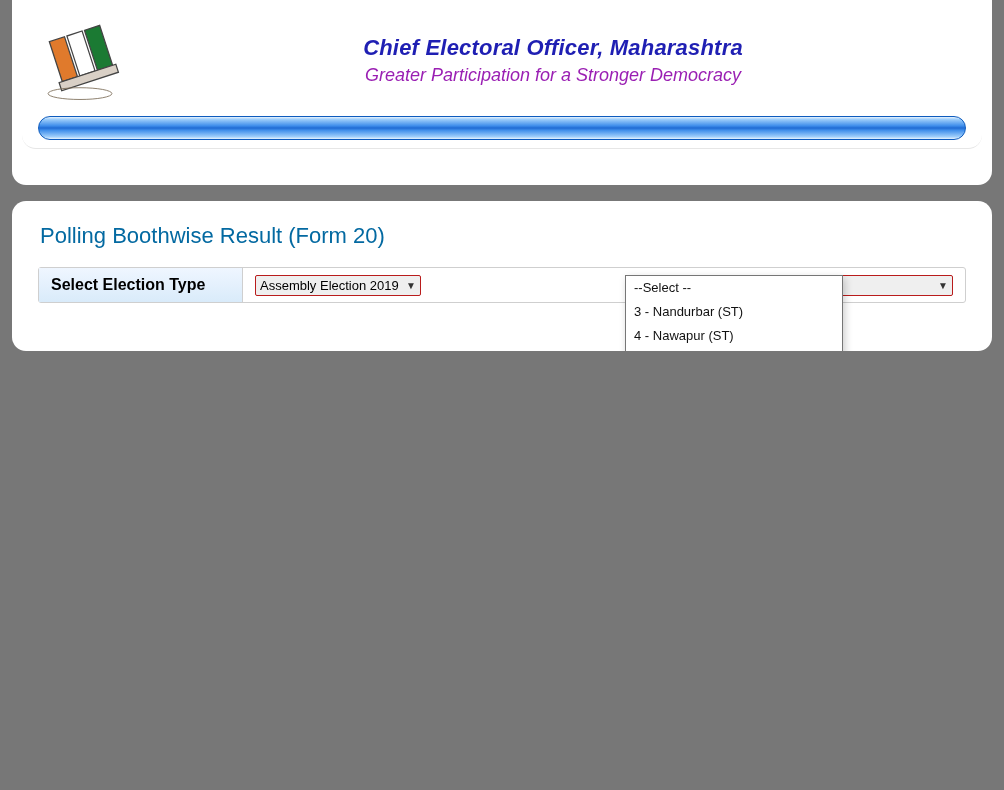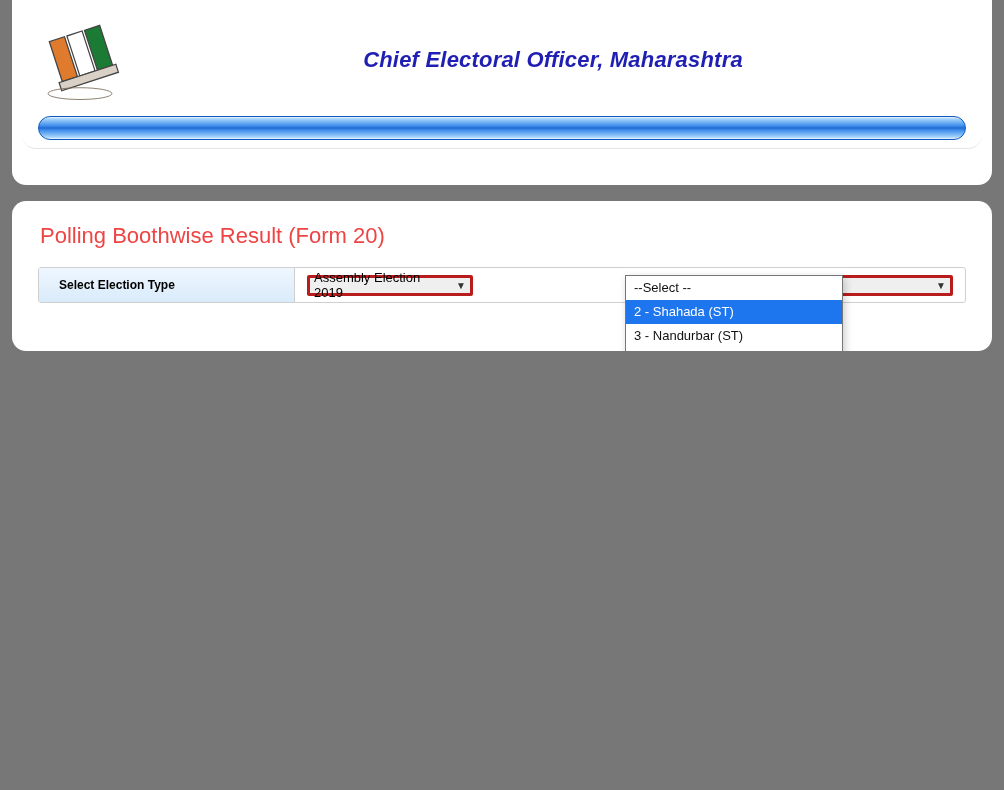--- a/index.html
+++ b/index.html
@@ -61,54 +61,54 @@
   }
   .content-card {
     background: #fff;
     margin: 0 10px;
     border-radius: 14px;
     padding: 22px 16px 30px 16px;
   }
   .page-heading {
     font-size: 22px;
     font-weight: 400;
-    color: #ef4444;
+    color: #0369a1;
     margin: 0 0 18px 2px;
   }
   .filter-row {
     display: flex;
     align-items: center;
     border: 1px solid #cfcfcf;
     border-radius: 3px;
     background: #fff;
     height: 36px;
     position: relative;
   }
   .filter-label {
-    width: 256px;
+    width: 204px;
     height: 100%;
     display: flex;
     align-items: center;
-    padding-left: 20px;
+    padding-left: 12px;
     font-weight: 700;
-    font-size: 12px;
+    font-size: 16px;
     background: linear-gradient(to bottom, #eff6ff 0%, #d9ebfa 100%);
     border-right: 1px solid #cfcfcf;
   }
   .filter-body {
     flex: 1;
     display: flex;
     align-items: center;
     padding: 0 12px;
     gap: 6px;
   }
   .faux-select {
     font-family: Arial, Helvetica, sans-serif;
     font-size: 13px;
-    border: 3px solid #b91c1c;
+    border: 1px solid #b91c1c;
     background: #efefef;
     height: 21px;
     display: inline-flex;
     align-items: center;
     padding: 0 4px 0 4px;
     border-radius: 2px;
   }
   .faux-select .caret { margin-left: 4px; font-size: 10px; color: #333; }
   .sel-election { width: 166px; justify-content: space-between; }
   .sel-ac { width: 212px; justify-content: space-between; }
@@ -159,20 +159,21 @@
           <g transform="rotate(-18 50 50)">
             <rect x="22" y="18" width="19" height="50" fill="#e07a2c" stroke="#444" stroke-width="1.5"></rect>
             <rect x="44" y="18" width="19" height="50" fill="#fff" stroke="#444" stroke-width="1.5"></rect>
             <rect x="66" y="18" width="19" height="50" fill="#1b7a33" stroke="#444" stroke-width="1.5"></rect>
             <rect x="18" y="68" width="71" height="10" fill="#d9d0c6" stroke="#444" stroke-width="1.5"></rect>
           </g>
           <ellipse cx="50" cy="90" rx="38" ry="7" fill="none" stroke="#7a6a55" stroke-width="1"></ellipse>
         </svg>
         <div class="titles">
           <div class="title-main">Chief Electoral Officer, Maharashtra</div>
+          <div class="title-sub">Greater Participation for a Stronger Democracy</div>
         </div>
       </div>
       <div class="blue-bar"></div>
     </div>
 
   </div>
 
   <div class="gap"></div>
 
   <div class="page-wrapper" style="border-radius:14px; padding-top:0;">
@@ -192,21 +193,20 @@
             <span>--Select --</span>
             <span class="caret">▼</span>
           </div>
         </div>
       </div>
     </div>
   </div>
 
   <div class="dropdown-list" id="ac-dropdown">
       <div class="dd-item">--Select --</div>
-      <div class="dd-item highlight">2 - Shahada (ST)</div>
       <div class="dd-item">3 - Nandurbar (ST)</div>
       <div class="dd-item">4 - Nawapur (ST)</div>
       <div class="dd-item">5 - Sakri (ST)</div>
       <div class="dd-item">6 - Dhule Rural</div>
       <div class="dd-item">7 - Dhule City</div>
       <div class="dd-item">8 - Sindhkheda</div>
       <div class="dd-item">9 - Shirpur (ST)</div>
       <div class="dd-item">10 - Chopda (ST)</div>
       <div class="dd-item">11 - Raver</div>
       <div class="dd-item">12 - Bhusawal (SC)</div>

